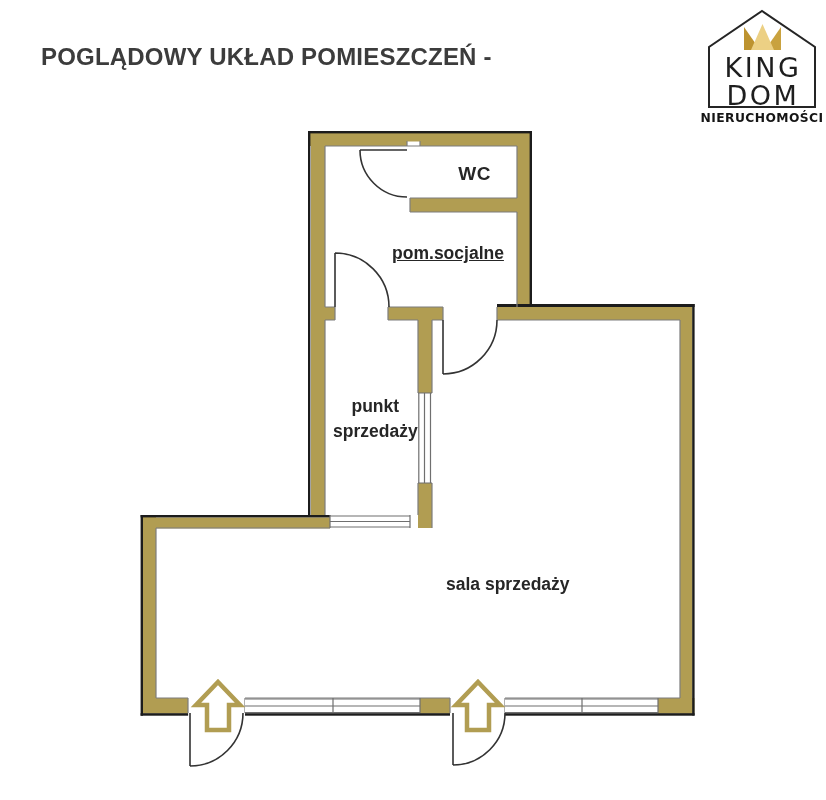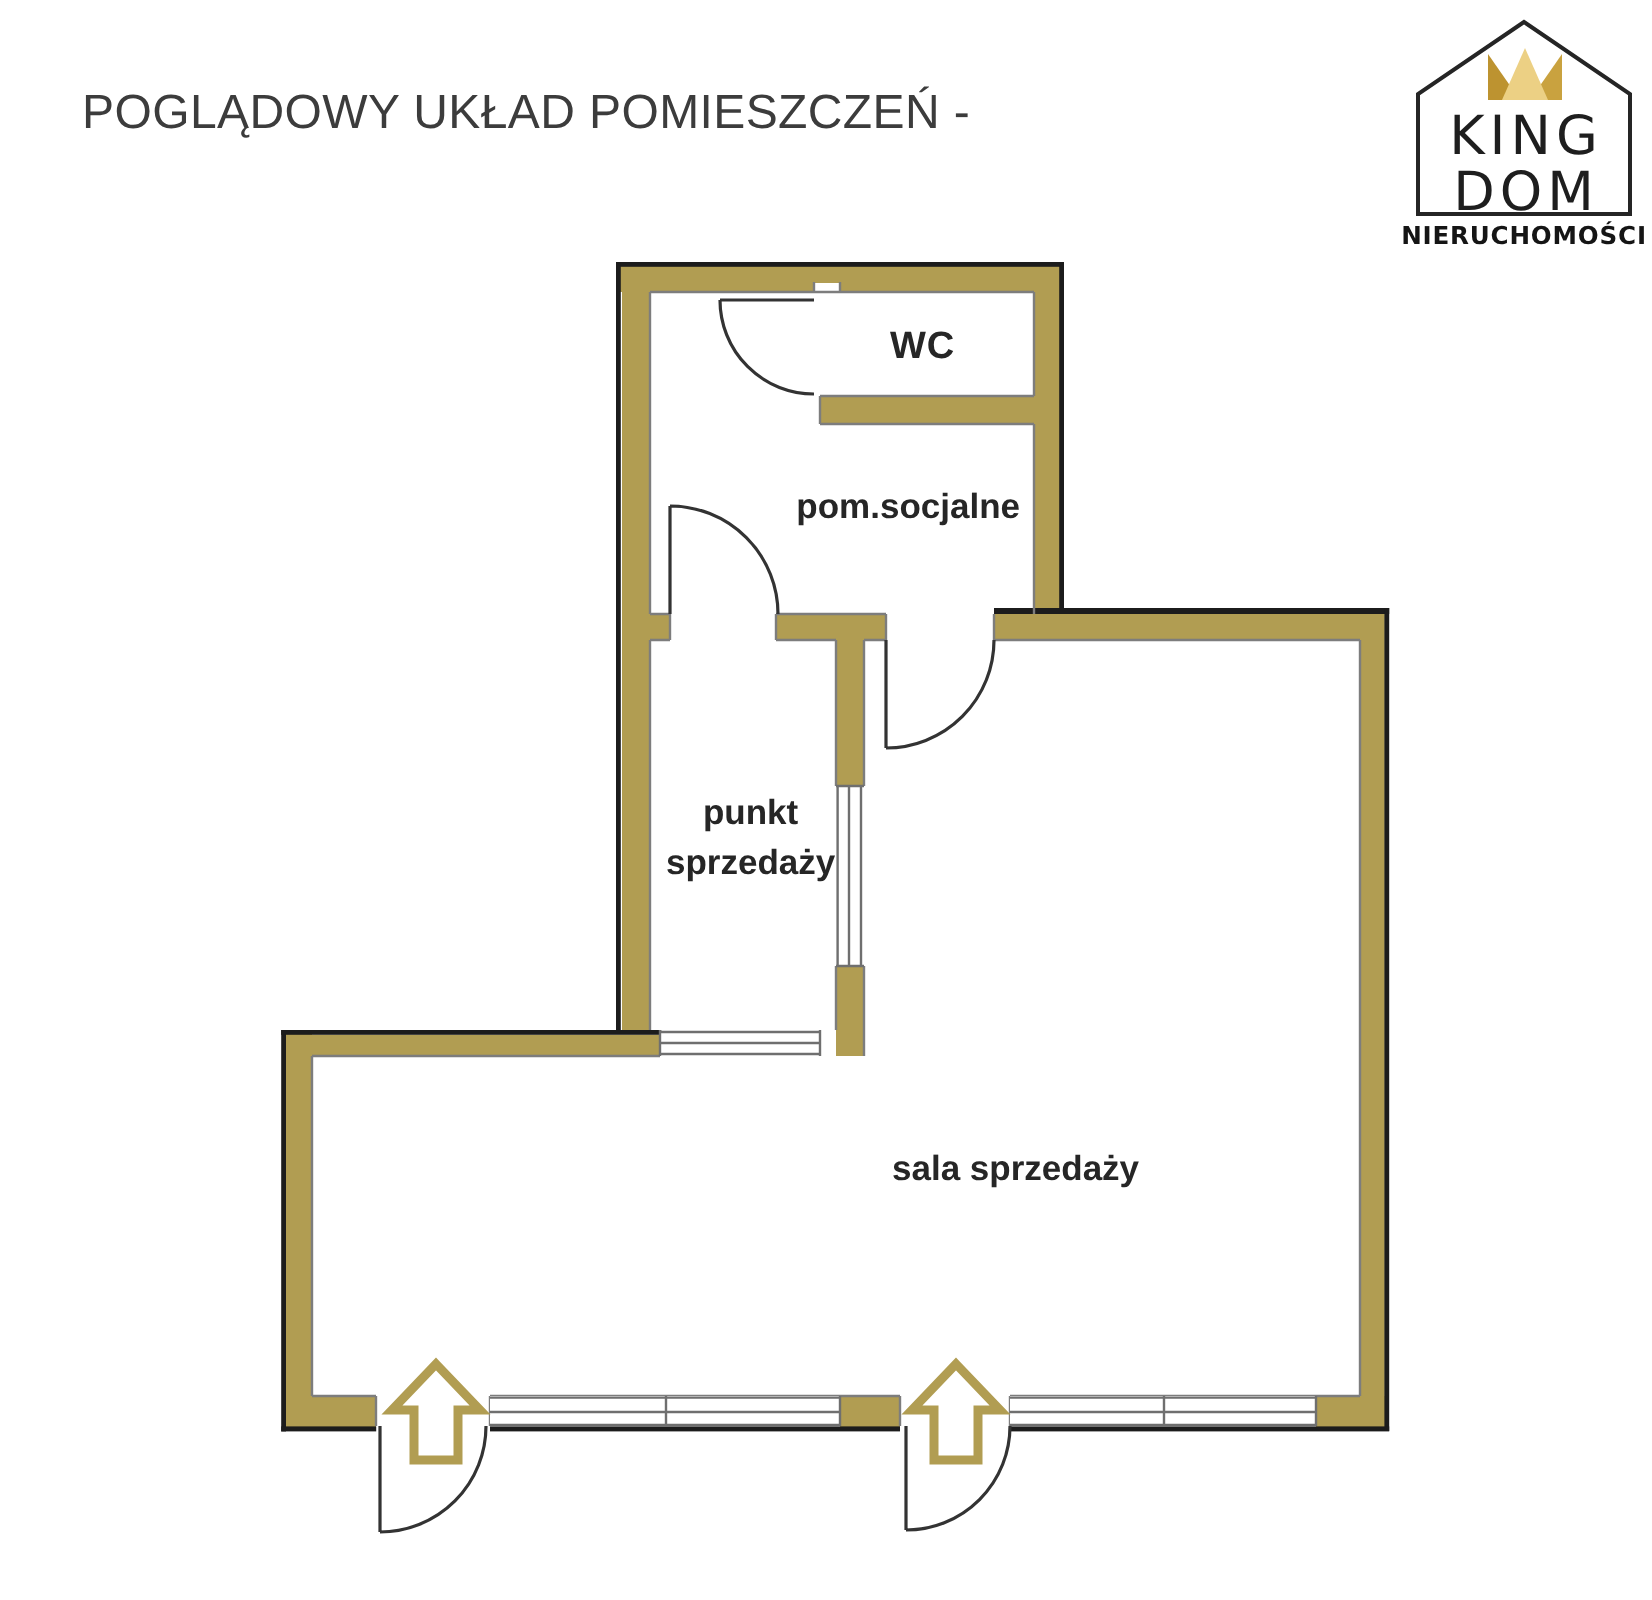--- a/index.html
+++ b/index.html
@@ -1,24 +1,24 @@
 <!DOCTYPE html>
 <html><head>
 <meta charset="utf-8">
 <style>
   html,body{margin:0;padding:0;background:#ffffff;}
   body{width:826px;height:800px;position:relative;overflow:hidden;
        font-family:"Liberation Sans",sans-serif;}
   .stage{position:absolute;inset:0;background:#fff;}
   .title{position:absolute;left:41px;top:40px;color:#3c3c3c;
-         font-size:24px;font-weight:400;line-height:33px;letter-spacing:.2px;text-align:right;}
+         font-size:24px;font-weight:700;line-height:33px;letter-spacing:.2px;text-align:right;}
   .plan{position:absolute;left:0;top:0;width:826px;height:800px;}
   .room-label{position:absolute;color:#262626;font-size:17.5px;font-weight:700;}
-  .lbl-wc{left:445px;top:163px;width:46px;text-align:left;font-size:19px;letter-spacing:.5px;}
-  .lbl-pom{left:386px;top:243px;width:124px;text-align:right;}
+  .lbl-wc{left:445px;top:163px;width:46px;text-align:right;font-size:19px;letter-spacing:.5px;}
+  .lbl-pom{left:386px;top:243px;width:124px;text-align:center;text-decoration:underline;}
   .lbl-punkt{left:333px;top:394px;line-height:25px;white-space:pre-line;text-align:center;}
   .lbl-sala{left:446px;top:574px;text-align:right;}
   .logo{position:absolute;left:699px;top:5px;width:126px;height:126px;overflow:visible;}
 </style>
 </head>
 <body>
 
 <div class="stage">
 
   <div class="title">

